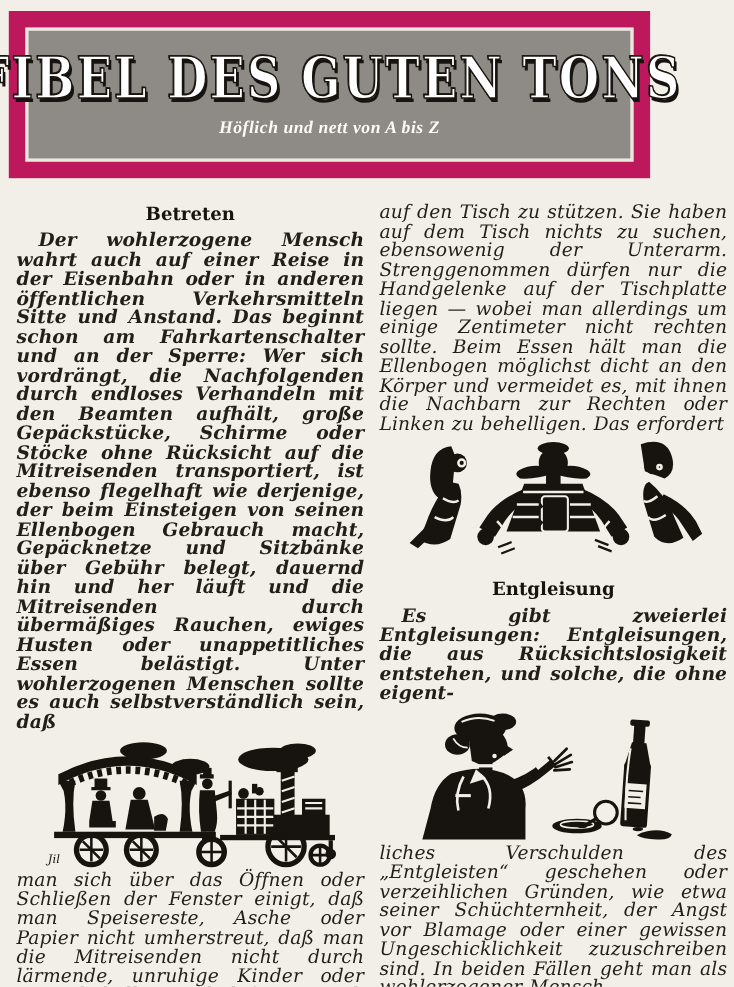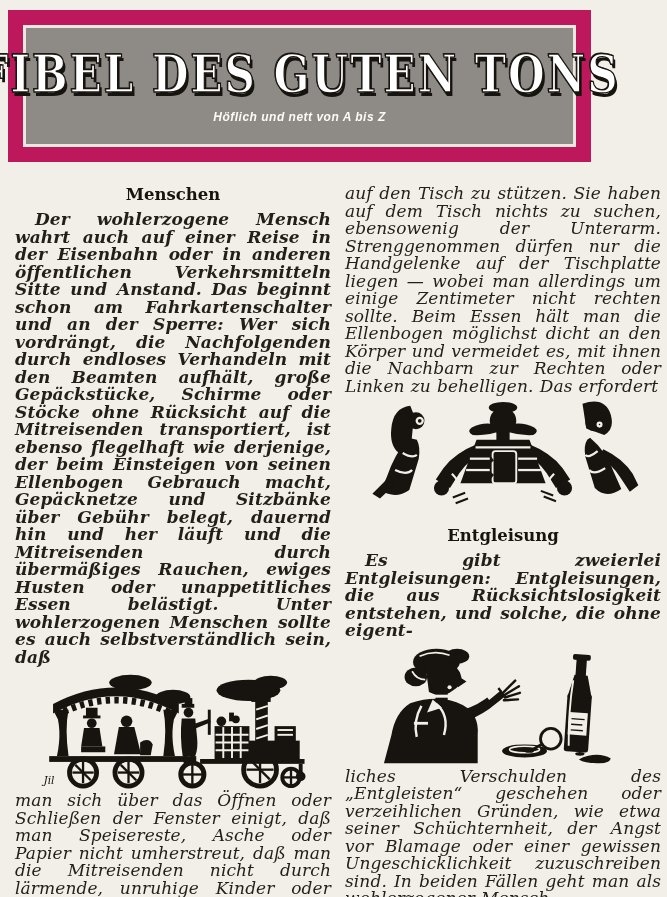--- a/index.html
+++ b/index.html
@@ -29,24 +29,24 @@
     line-height:1;
     color:#ffffff;
     letter-spacing:2px;
     white-space:nowrap;
     transform:scale(0.98,1.22);
     -webkit-text-stroke:1.2px #17130e;
     text-shadow:2px 3px 0 #17130e, -1px -1px 0 #2a261f;
     margin-top:4px;
   }
   .masthead-subtitle{
-    font-family:Liberation Sans, sans-serif;
+    font-family:Liberation Serif, serif;
     font-weight:bold;
     font-style:italic;
-    font-size:12px;
+    font-size:16px;
     color:#fcfbf7;
     letter-spacing:0.5px;
     margin-top:14px;
   }
   
   .content{
     position:absolute;top:185px;left:15px;
     display:flex;gap:14px;
   }
   .col{width:316px;}
@@ -81,21 +81,21 @@
 <div class="banner">
   <div class="banner-inner">
     <div class="masthead-title">FIBEL DES GUTEN TONS</div>
     <div class="masthead-subtitle">Höflich und nett von A bis Z</div>
   </div>
 </div>
 
 <div class="content">
 
   <div class="col">
-    <h3>Menschen</h3>
+    <h3>Betreten</h3>
     <p class="indent">Der wohlerzogene Mensch wahrt auch auf einer Reise in der Eisenbahn oder in anderen öffentlichen Verkehrsmitteln Sitte und Anstand. Das beginnt schon am Fahrkartenschalter und an der Sperre: Wer sich vordrängt, die Nachfolgenden durch endloses Verhandeln mit den Beamten aufhält, große Gepäckstücke, Schirme oder Stöcke ohne Rücksicht auf die Mitreisenden transportiert, ist ebenso flegelhaft wie derjenige, der beim Einsteigen von seinen Ellenbogen Gebrauch macht, Gepäcknetze und Sitzbänke über Gebühr belegt, dauernd hin und her läuft und die Mitreisenden durch übermäßiges Rauchen, ewiges Husten oder unappetitliches Essen belästigt. Unter wohlerzogenen Menschen sollte es auch selbstverständlich sein, daß</p>
 
     <figure>
       <svg width="272" height="118" viewBox="0 0 280 122">
         <g fill="#17130e">
 
           <ellipse cx="96" cy="12" rx="22" ry="8"></ellipse>
           <ellipse cx="140" cy="27" rx="18" ry="7.5"></ellipse>
           <ellipse cx="218" cy="20" rx="33" ry="11"></ellipse>
           <ellipse cx="241" cy="12" rx="17" ry="7"></ellipse>

